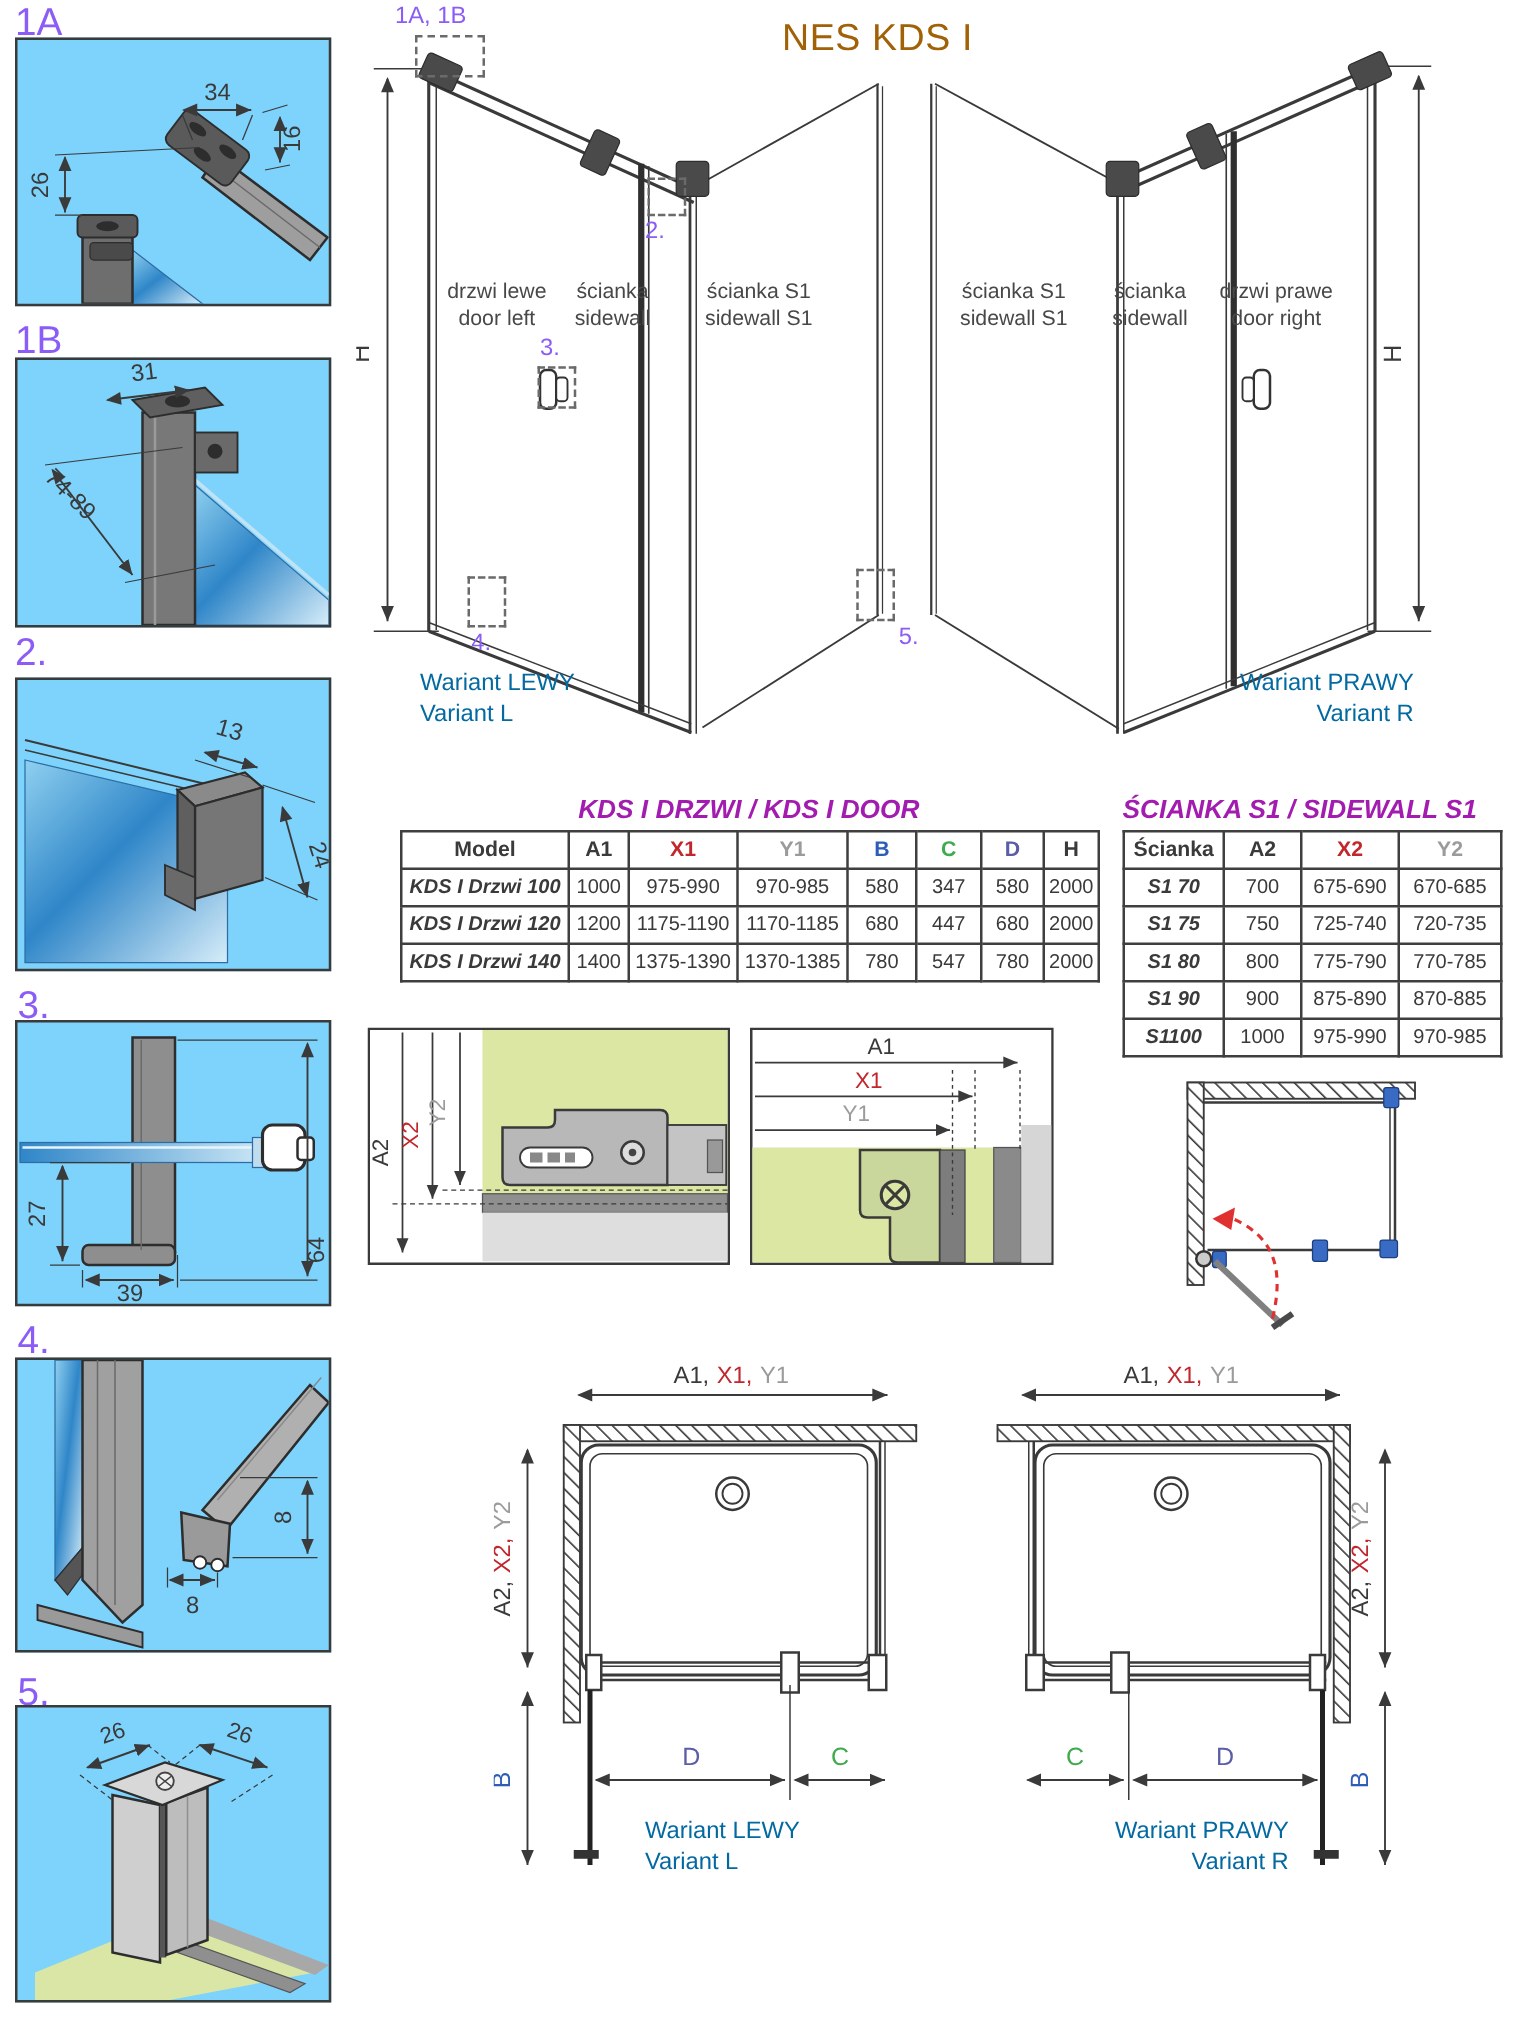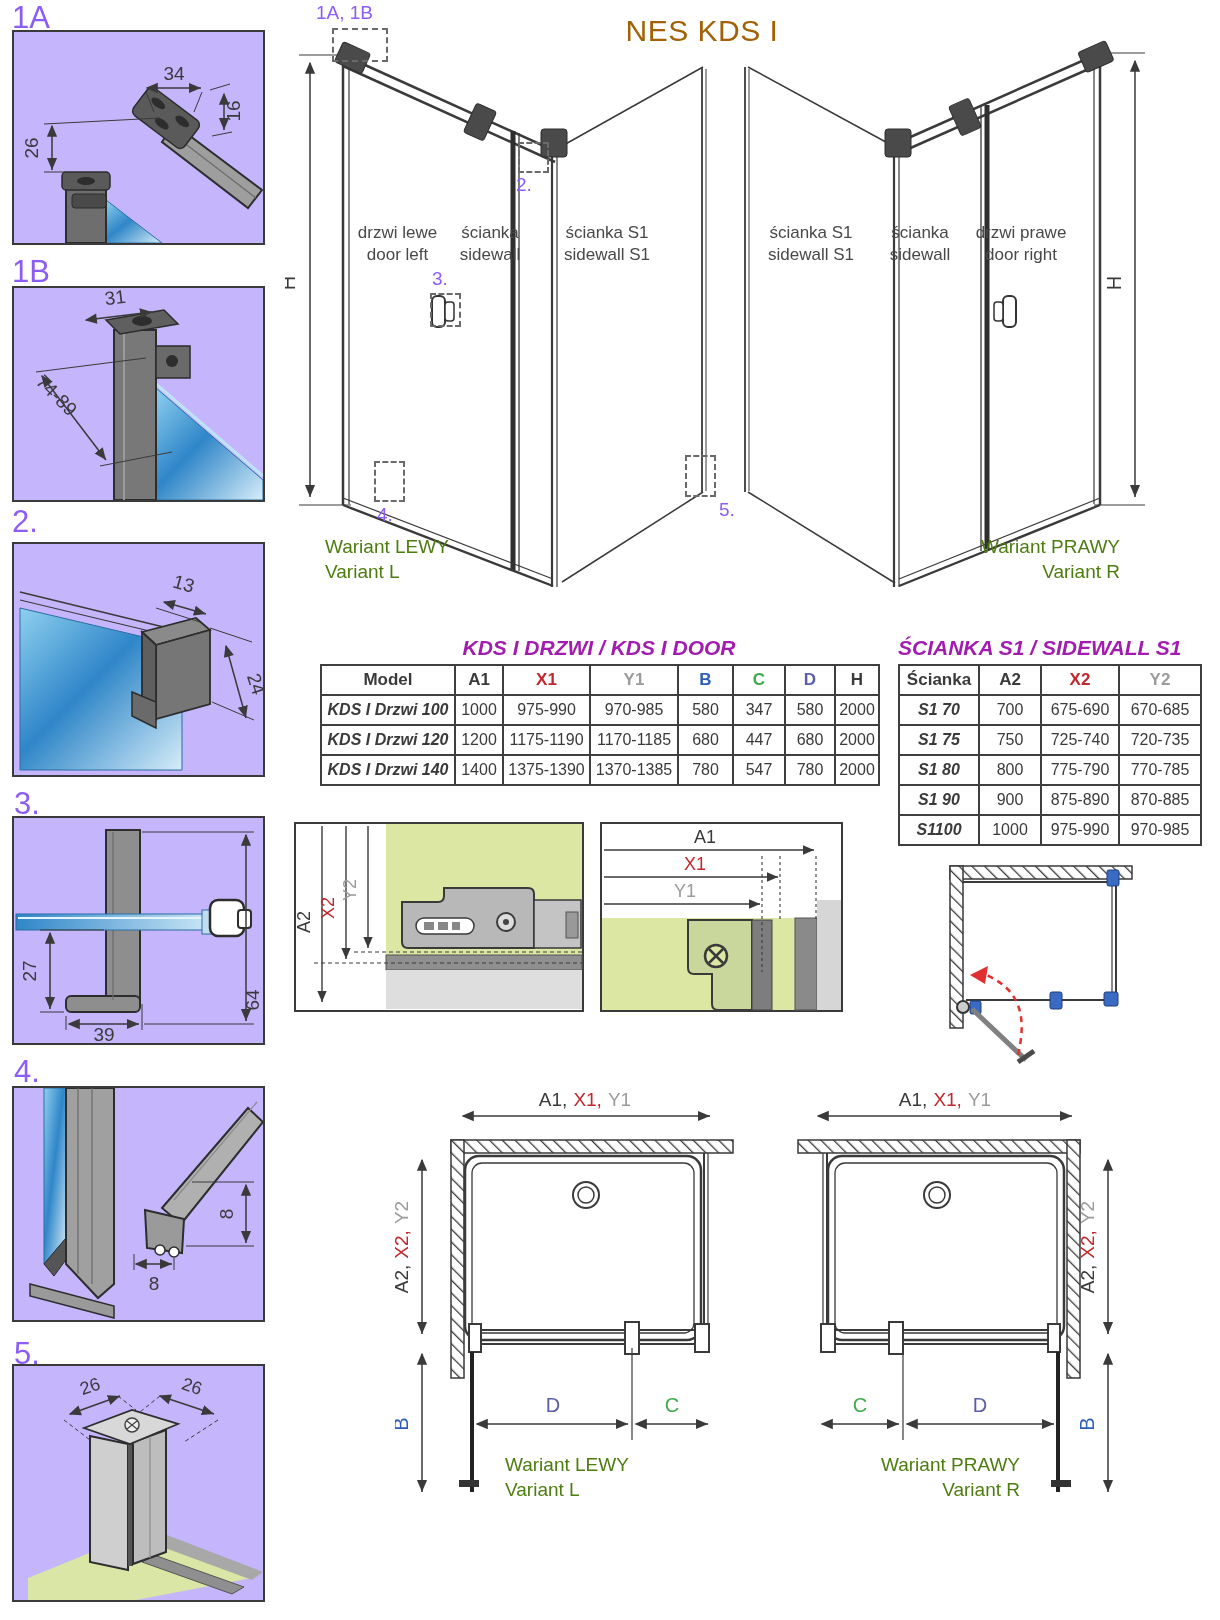--- a/index.html
+++ b/index.html
@@ -1,24 +1,24 @@
 <!DOCTYPE html>
 <html><head>
 <meta charset="utf-8">
 <style>
   html,body{margin:0;padding:0;background:#fff;}
   body{font-family:"Liberation Sans",sans-serif;color:#3a3a3a;}
   #page{position:relative;width:1220px;height:1620px;background:#fff;overflow:hidden;}
   .abs{position:absolute;}
-  .box{box-sizing:border-box;border:2px solid #3a3a3a;background:#c4b5fd;}
+  .box{box-sizing:border-box;border:2px solid #3a3a3a;background:#7dd3fc;}
   .dlabel{font-size:31px;color:#8b5cf6;}
   .plabel{font-size:17px;line-height:22px;color:#484848;text-align:center;}
   .callout{font-size:19px;color:#8b5cf6;}
   .dashbox{box-sizing:border-box;border:2px dashed #6a6a6a;background:transparent;}
-  .variant{font-size:19px;line-height:25px;color:#4d7c0f;}
+  .variant{font-size:19px;line-height:25px;color:#0369a1;margin-left:11px;}
   .ttitle{font-size:21px;font-weight:700;font-style:italic;color:#a21caf;text-align:center;margin-bottom:4px;white-space:nowrap;}
   table.spec{border-collapse:collapse;background:#fff;table-layout:fixed;}
   table.spec th,table.spec td{border:2px solid #3f3f3f;text-align:center;padding:0;font-size:16px;height:28px;overflow:hidden;white-space:nowrap;}
   table.spec th{font-size:17px;font-weight:700;margin-top:36px;}
   table.spec td.mdl{font-weight:700;font-style:italic;font-size:16px;}
   .hX{color:#c1272d;} .hY{color:#9b9b9b;} .hB{color:#2e5db8;} .hC{color:#3faa4e;} .hD{color:#5b5ea6;}
   svg text{font-family:"Liberation Sans",sans-serif;}
 </style>
 </head>
 <body>

